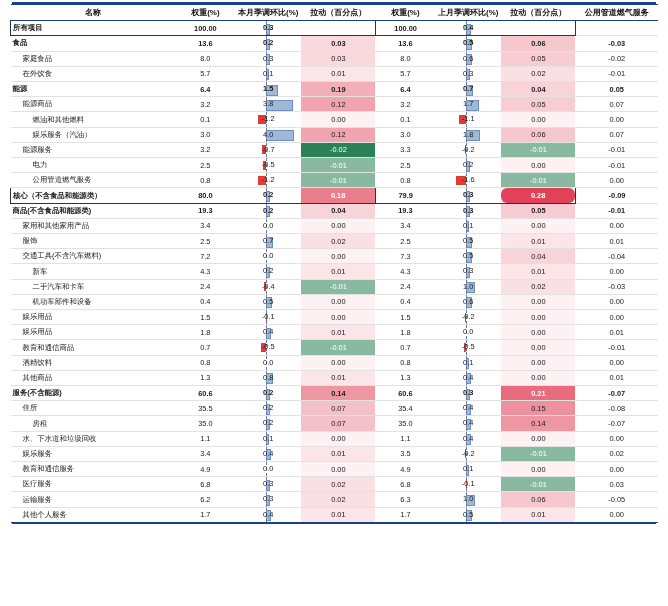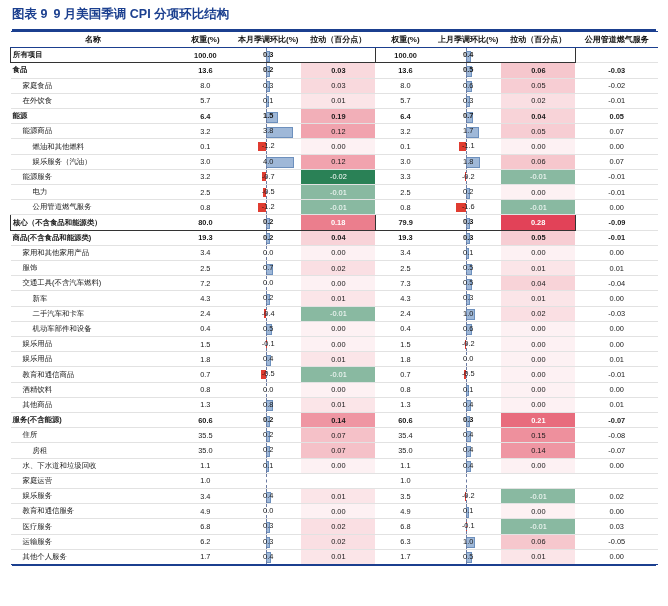--- a/index.html
+++ b/index.html
@@ -52,24 +52,20 @@
   .heat{position:relative;}
   
   .foot-rule{height:1.4px;background:#1b3f8f;margin:0 2px;}
   .footer{font-size:8px;font-style:italic;color:#1b3f8f;padding:4px 2px 0 2px;font-weight:bold;}
 </style>
 </head>
 <body>
 
 <div class="page">
 
-  <div class="title-row">
-    <span class="title-tag">图表 9</span>
-    <span class="title-text">9 月美国季调 CPI 分项环比结构</span>
-  </div>
   <div class="title-rule"></div>
 
   <table>
     <colgroup>
       <col class="c-name">
         <col class="c-w1">
         <col class="c-m1">
         <col class="c-p1">
       <col class="c-w2">
         <col class="c-m2">
@@ -295,21 +291,21 @@
             <div class="bar" style="left: 47%; width: 1.3px; background: rgb(159, 184, 216); border: 0.5px solid rgb(109, 144, 189);"></div>
             <span class="lbl">0.2</span>
           </td>
           <td class="num heat" style="background: rgba(224, 56, 79, 0.647); color: rgb(255, 255, 255); font-weight: bold; border-top: 0.9px solid rgb(51, 51, 51); border-bottom: 0.9px solid rgb(51, 51, 51); border-right: 0.9px solid rgb(51, 51, 51);"><span>0.18</span></td>
           <td class="num" style="font-weight: bold; border-top: 0.9px solid rgb(51, 51, 51); border-bottom: 0.9px solid rgb(51, 51, 51);"><span>79.9</span></td>
           <td class="num barcell" style="font-weight: bold; border-top: 0.9px solid rgb(51, 51, 51); border-bottom: 0.9px solid rgb(51, 51, 51);">
             <div class="axis" style="left: 47%;"></div>
             <div class="bar" style="left: 47%; width: 1.95px; background: rgb(159, 184, 216); border: 0.5px solid rgb(109, 144, 189);"></div>
             <span class="lbl">0.3</span>
           </td>
-          <td class="num heat" style="background: rgba(224, 56, 79, 0.95); color: rgb(255, 255, 255); font-weight: bold; border-top: 0.9px solid rgb(51, 51, 51); border-bottom: 0.9px solid rgb(51, 51, 51); border-right: 0.9px solid rgb(51, 51, 51);"><span>0.28</span></td>
+          <td class="num heat" style="background: rgba(224, 56, 79, 0.95); color: rgb(255, 255, 255); font-weight: bold; border-top: 0.9px solid rgb(51, 51, 51); border-bottom: 0.9px solid rgb(51, 51, 51); border-right: 0.9px solid rgb(51, 51, 51); border-radius: 6px;"><span>0.28</span></td>
           <td class="num" style="font-weight: bold;"><span>-0.09</span></td>
         </tr>
         <tr class="sep-top">
           <td class="name ind0" style="font-weight: bold;"><span>商品(不含食品和能源类)</span></td>
           <td class="num" style="font-weight: bold;"><span>19.3</span></td>
           <td class="num barcell" style="font-weight: bold;">
             <div class="axis" style="left: 47%;"></div>
             <div class="bar" style="left: 47%; width: 1.3px; background: rgb(159, 184, 216); border: 0.5px solid rgb(109, 144, 189);"></div>
             <span class="lbl">0.2</span>
           </td>
@@ -581,36 +577,20 @@
           </td>
           <td class="num heat" style="background: rgba(224, 56, 79, 0.07);"><span>0.00</span></td>
           <td class="num"><span>1.1</span></td>
           <td class="num barcell">
             <div class="axis" style="left: 47%;"></div>
             <div class="bar" style="left: 47%; width: 2.6px; background: rgb(159, 184, 216); border: 0.5px solid rgb(109, 144, 189);"></div>
             <span class="lbl">0.4</span>
           </td>
           <td class="num heat" style="background: rgba(224, 56, 79, 0.07);"><span>0.00</span></td>
           <td class="num"><span>0.00</span></td>
-        </tr>
-        <tr>
-          <td class="name ind1"><span>家庭运营</span></td>
-          <td class="num"><span>1.0</span></td>
-          <td class="num barcell">
-            <div class="axis" style="left: 47%;"></div>
-            <span class="lbl"></span>
-          </td>
-          <td class="num heat"><span></span></td>
-          <td class="num"><span>1.0</span></td>
-          <td class="num barcell">
-            <div class="axis" style="left: 47%;"></div>
-            <span class="lbl"></span>
-          </td>
-          <td class="num heat"><span></span></td>
-          <td class="num"><span></span></td>
         </tr>
         <tr>
           <td class="name ind1"><span>娱乐服务</span></td>
           <td class="num"><span>3.4</span></td>
           <td class="num barcell">
             <div class="axis" style="left: 47%;"></div>
             <div class="bar" style="left: 47%; width: 2.6px; background: rgb(159, 184, 216); border: 0.5px solid rgb(109, 144, 189);"></div>
             <span class="lbl">0.4</span>
           </td>
           <td class="num heat" style="background: rgba(224, 56, 79, 0.13);"><span>0.01</span></td>

